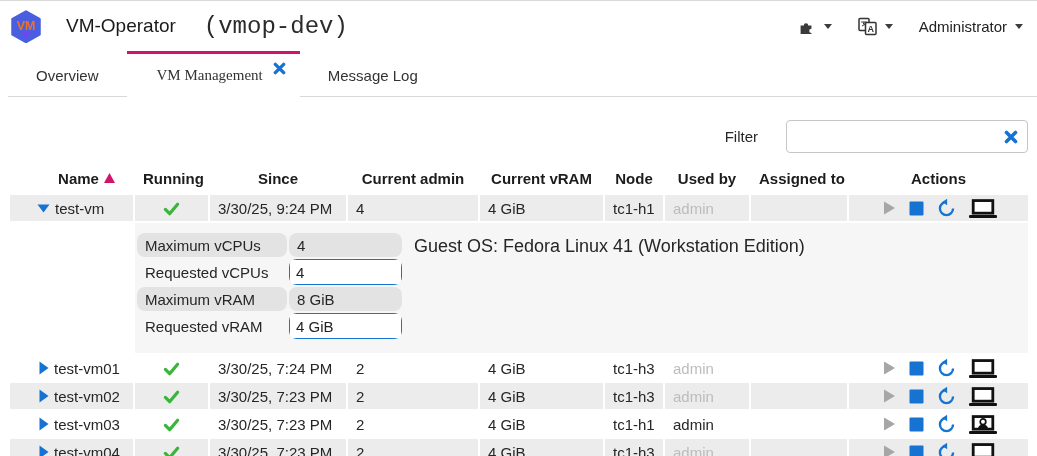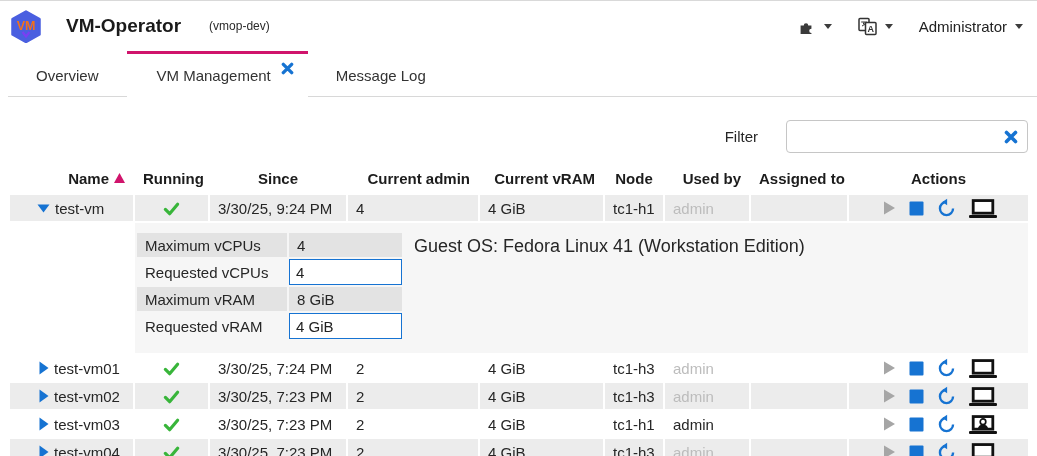--- a/index.html
+++ b/index.html
@@ -7,66 +7,66 @@
   body {
     width:1037px; height:456px; overflow:hidden;
     background:#fff; color:#262626;
     font-family:"Liberation Sans", sans-serif;
     border-top:1px solid #d9d9d9;
   }
 
   
   .header { display:flex; align-items:center; height:50px; padding:0 14px 0 10px; }
   .brand { display:flex; align-items:center; gap:24px; }
-  .title { font-size:19px; font-weight:bold; color:#1a1a1a; }
-  .env   { font-size:12px; color:#2b2b2b; margin-left:4px; }
+  .title { font-size:19px; font-weight:normal; color:#1a1a1a; }
+  .env   { font-size:24px; color:#2b2b2b; margin-left:4px;font-family:Liberation Mono, monospace; }
   .spacer { flex:1; }
   .hdr-controls { display:flex; align-items:center; gap:26px; font-size:15px; color:#222; }
   .hdr-btn { display:flex; align-items:center; gap:8px; cursor:pointer; }
   .caret { width:0; height:0; border-left:4.5px solid transparent; border-right:4.5px solid transparent; border-top:5.5px solid #3c3c3c; }
 
   
   .tabbar { display:flex; align-items:stretch; height:46px; padding-left:8px; }
   .tabbar::after { content:""; flex:1; border-bottom:1px solid #d8d8d8; }
   .tab { display:flex; align-items:center; padding:0 28px; font-size:15px; color:#333;
          border-top:3px solid transparent; border-bottom:1px solid #d8d8d8; cursor:pointer; white-space:nowrap; }
-  .tab.active { border-top:3px solid #d0146c; border-bottom:1px solid transparent; padding:0 14px 0 30px; }
+  .tab.active { border-top:3px solid #d0146c; border-bottom:1px solid transparent; padding:0 14px 0 30px;font-family:Liberation Serif, serif; }
   .tab-close { margin-left:10px; margin-bottom:14px; cursor:pointer; line-height:0; }
 
   
   .filter-row { display:flex; justify-content:flex-end; align-items:center; gap:28px;
                 margin:23px 9px 10px 0; font-size:15px; }
   .filter-box { position:relative; width:242px; height:33px; }
   .filter-box input { width:100%; height:100%; border:1px solid #c6c6c6; border-radius:4px;
                       padding:0 32px 0 10px; font:15px "Liberation Sans", sans-serif; color:#333; outline:none; }
   .filter-clear { position:absolute; right:10px; top:10px; line-height:0; cursor:pointer; }
 
   
   table.vm-table { width:1022px; margin:0 0 0 8px; border-collapse:separate; border-spacing:2px;
                    font-size:15px; table-layout:fixed; }
-  th { font-weight:bold; text-align:right; padding:4px 8px 6px; white-space:nowrap; color:#1c1c1c; }
+  th { font-weight:bold; text-align:center; padding:4px 8px 6px; white-space:nowrap; color:#1c1c1c; }
   th.center { text-align:center; }
   th.name-th { padding-left:38px; }
   .sort-arrow { margin-left:5px; vertical-align:1px; }
   td { height:26px; padding:1px 8px; white-space:nowrap; overflow:hidden; vertical-align:middle; }
   tr.stripe > td { background:#ececec; }
   .c-name { display:flex; align-items:center; gap:5px; padding-left:19px; }
   .c-run { text-align:center; }
   .c-run svg { vertical-align:middle; }
   td.dim { color:#bcbcbc; }
   .actions-wrap { display:flex; align-items:center; justify-content:center; gap:12px; }
   .actions-wrap > span { line-height:0; cursor:pointer; }
   .tri { line-height:0; cursor:pointer; }
 
   
   td.detail-spacer { background:transparent; }
   td.detail-cell { background:#f6f6f6; padding:8px 10px 12px 0; height:auto; }
   .detail-flex { display:flex; align-items:flex-start; }
   table.mini { border-collapse:separate; border-spacing:2px; font-size:15px; table-layout:fixed; width:269px; }
-  .mini td { height:24px; padding:0 8px; white-space:nowrap; }
+  .mini td { height:24px; padding:0 8px; white-space:nowrap;border-radius:8px; }
   .mini col.lbl-col { width:150px; } .mini col.val-col { width:113px; }
   .mini tr.shade td { background:#e3e3e3; }
   .mini td.val-input { padding:0; }
   .mini input { width:113px; height:26px; border:1.5px solid #1673d2; background:#fff;
                 padding:0 6px; font:15px "Liberation Sans", sans-serif; color:#222; outline:none; }
   .guest-os { margin:5px 0 0 10px; font-size:18px; color:#262626; }
 </style>
 </head>
 <body>
 

